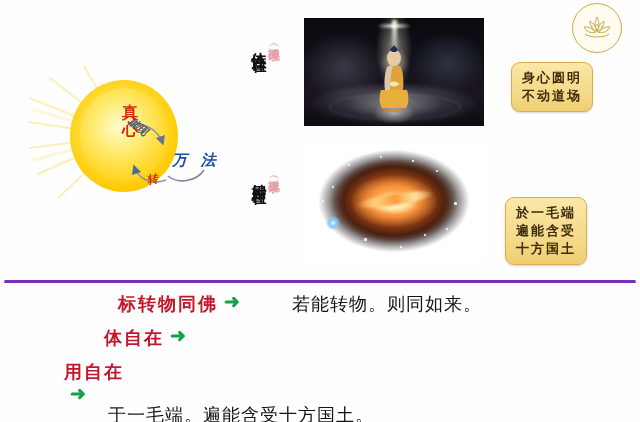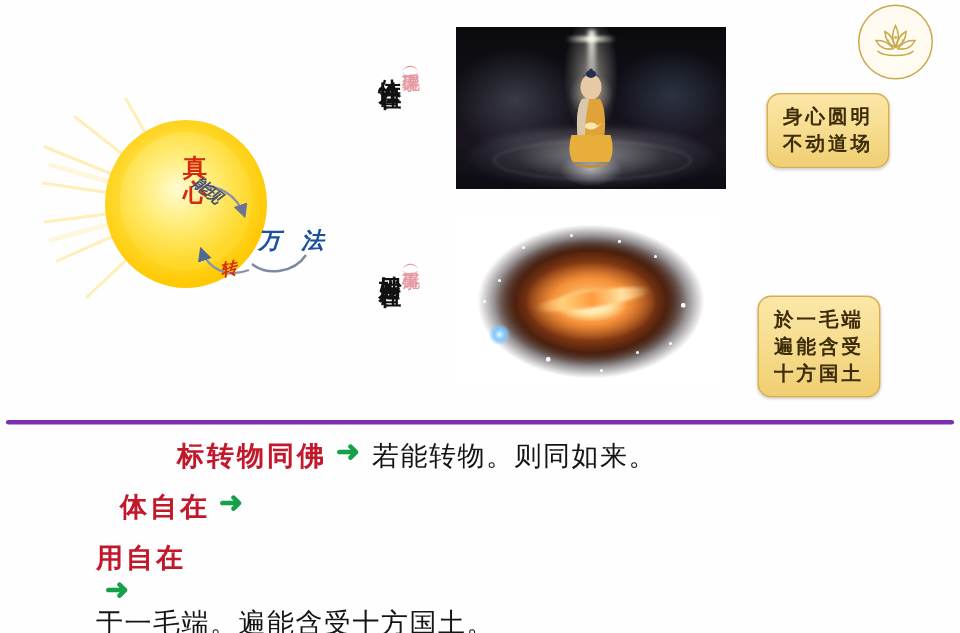--- a/index.html
+++ b/index.html
@@ -110,23 +110,23 @@
   .divider{position:absolute;left:4px;top:280px;width:632px;height:3px;
      background:#7b2fb0;border-radius:2px;}
 
   
   .lines{position:absolute;left:0;top:292px;width:640px;}
   .line{display:flex;align-items:flex-start;height:34px;}
   .line .label{color:#c2182b;font-weight:bold;font-size:18px;letter-spacing:2px;
       font-family:"Liberation Serif","DejaVu Serif",serif;text-align:right;}
   .line .arrow{color:#15a04a;font-size:19px;font-weight:bold;margin:0 8px 0 6px;line-height:1;}
   .line .body{color:#141414;font-size:18px;letter-spacing:1px;
-      font-family:"Liberation Serif","DejaVu Serif",serif;}
+      font-family:"Liberation Serif","DejaVu Serif",serif;margin-left:44px;}
   #line-1{padding-left:118px;}
-  #line-2{padding-left:80px;}
+  #line-2{padding-left:104px;}
   #line-3{padding-left:64px;flex-direction:column;}
 </style>
 </head>
 <body>
 
 <div class="slide">
 
   <div class="logo">
     <svg width="38" height="38" viewBox="0 0 38 38">
       <g fill="none" stroke="#c9a84c" stroke-width="1">

